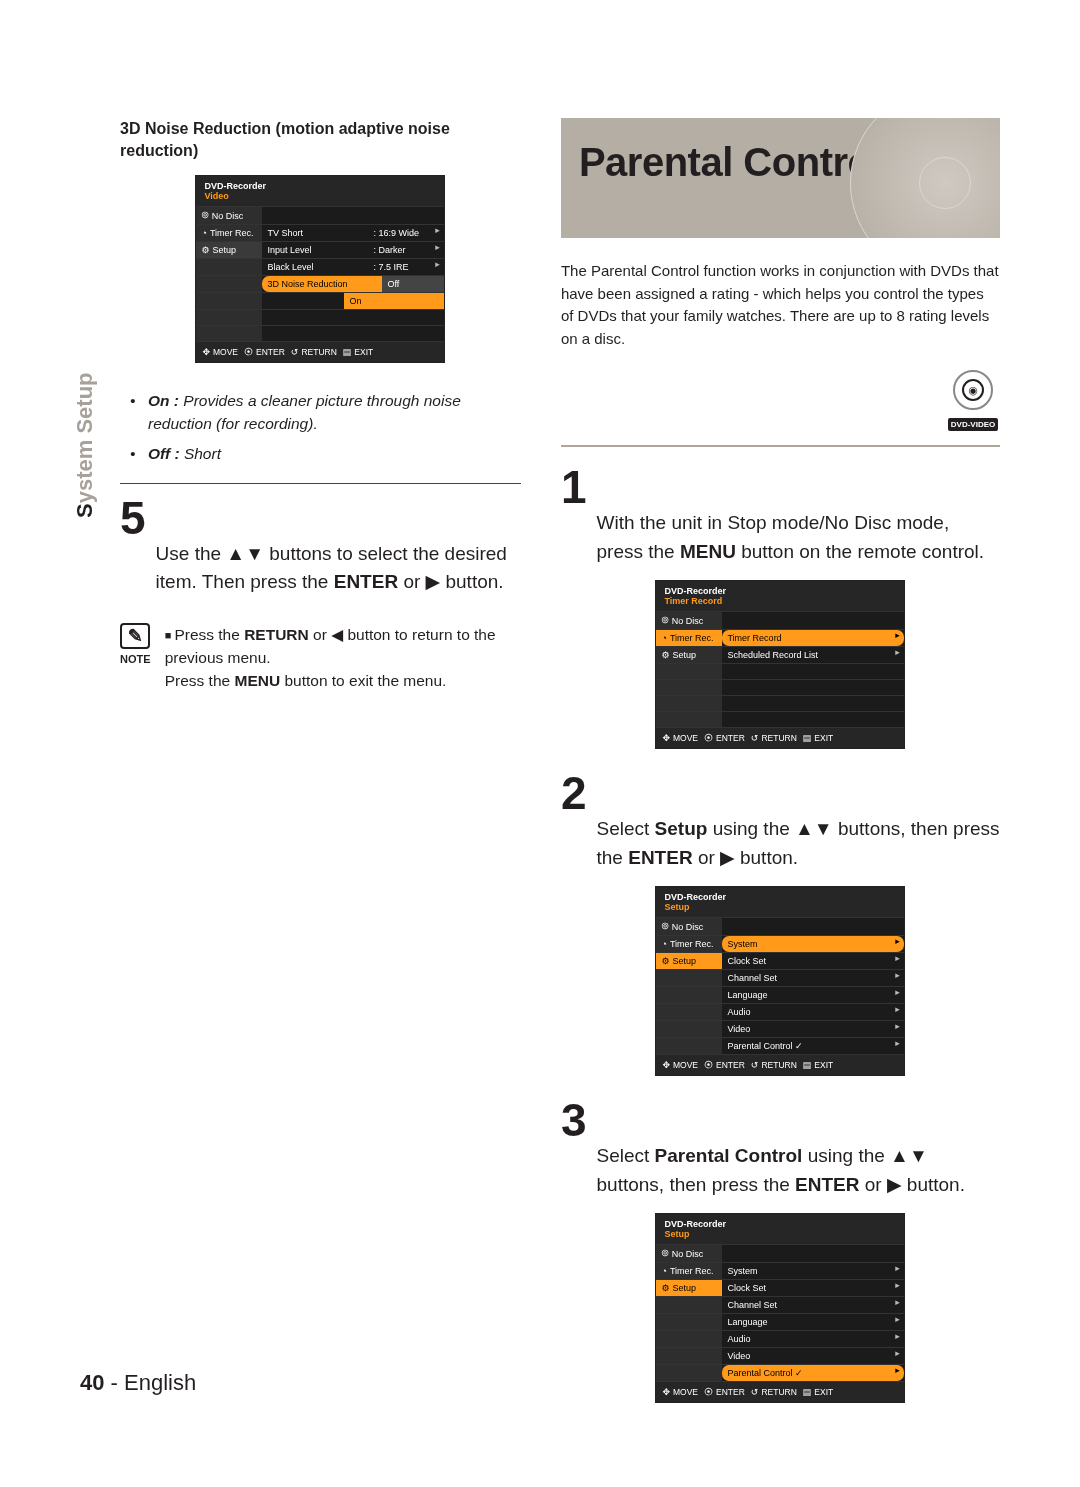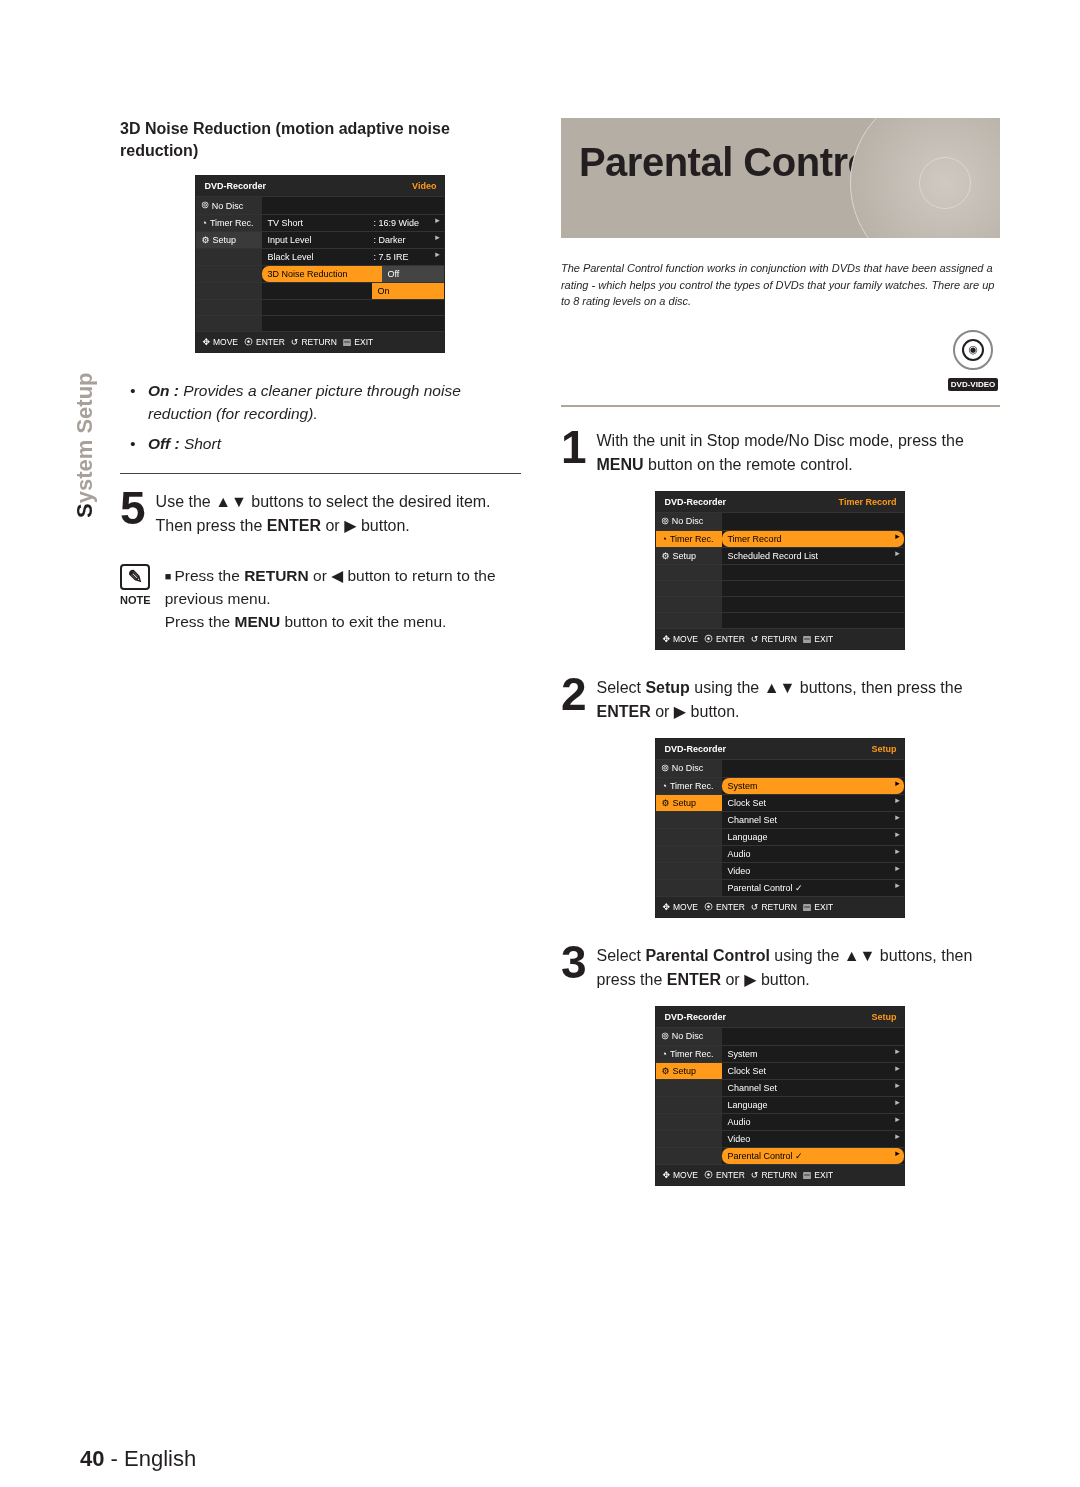--- a/index.html
+++ b/index.html
@@ -46,50 +46,51 @@
     background: #1b1b1b;
     color: #fff;
     font-size: 9px;
     border: 1px solid #222;
   }
   .osd .titlebar {
     display:flex; justify-content:space-between;
     padding:5px 8px;
     font-weight:bold;
     background:#262626;
+    flex-direction:column;
   }
   .osd .titlebar .rtit { color:#ff9a1a; }
   .osd .row { display:flex; min-height:16px; border-top:1px solid #333; }
   .osd .side {
     width:66px; padding:3px 5px; background:#2e2e2e;
     display:flex; align-items:center; gap:3px;
   }
   .osd .side.hl { background:#3a3a3a; }
   .osd .rest { flex:1; display:flex; }
   .osd .label { flex:1; padding:3px 5px; }
   .osd .val { width:62px; padding:3px 5px; }
   .osd .arr { width:14px; text-align:center; color:#bbb; }
   .osd .rest.hl { background:#ff9a1a; color:#000;border-radius:7px; }
   .osd .dd-row { display:flex; }
   .osd .dd-spacer { flex:1; }
-  .osd .dd-cell { width:72px; padding:3px 5px; background:#444; border-top:1px solid #333;}
+  .osd .dd-cell { width:100px; padding:3px 5px; background:#444; border-top:1px solid #333;}
   .osd .dd-cell.hl { background:#ff9a1a; color:#000; }
   .osd .footer {
     display:flex; gap:6px; padding:5px 6px;
     background:#262626; border-top:1px solid #333; font-size:8.5px;
   }
   .osd .footer span { display:flex; align-items:center; gap:3px;}
   .osd .ficon { font-size:9px; }
   .bullet-list { padding-left: 28px; padding-top:2px; }
   .bullet-list li { font-size:15.5px; line-height:1.5; margin-bottom:6px; list-style:none; position:relative;font-style:italic; }
   .bullet-list li::before { content:"•"; position:absolute; left:-18px; }
   hr.sep { border:none; border-top:1px solid #444; margin:18px 0 14px 0; }
   .numstep { display:flex; gap:10px; }
   .bignum { font-size:46px; font-weight:bold; line-height:0.9; }
-  .steptext { font-size:16px; line-height:1.5; padding-top:2px;}
+  .steptext { font-size:19px; line-height:1.5; padding-top:2px;margin-top:40px;}
   .note-block { display:flex; gap:14px; margin-top:26px; }
   .note-icon-wrap { text-align:center; width:38px; }
   .note-icon {
     width:30px; height:26px; border:2px solid #231f20; border-radius:4px;
     display:flex; align-items:center; justify-content:center; font-size:18px; font-weight:bold;
     margin:0 auto 4px;
   }
   .note-label { font-size:11px; font-weight:bold; }
   .note-text { font-size:15.5px; line-height:1.5; }
   .note-text .sq { font-size:11px; vertical-align:1px; }
@@ -108,39 +109,39 @@
   }
   .hero-disc {
     position:absolute; right:-40px; top:-30px;
     width:190px; height:190px; border-radius:50%;
     border:1px solid #dcd7d0; background:radial-gradient(circle,#cfc9c1 0%,#b9b2a9 70%);
   }
   .hero-disc::after{
     content:""; position:absolute; top:50%; left:50%; transform:translate(-50%,-50%);
     width:50px; height:50px; border-radius:50%; border:1px solid #dcd7d0;
   }
-  .body-p { font-size:11px; line-height:1.5;font-style:italic; }
+  .body-p { font-size:15px; line-height:1.5; }
   .icon-badge {
     width:54px; margin:20px 0 14px auto; text-align:center;
   }
   .icon-badge .circ {
     width:40px; height:40px; border:2px solid #888; border-radius:50%;
     display:flex; align-items:center; justify-content:center; margin:0 auto 3px;
   }
   .icon-badge .inner {
     width:22px; height:22px; border:2px solid #231f20; border-radius:50%;
     display:flex; align-items:center; justify-content:center; font-size:11px;
   }
   .icon-badge .lbl {
     background:#231f20; color:#fff; font-size:8px; font-weight:bold; padding:2px 3px; border-radius:2px;
     display:inline-block;
   }
   .topline { border-top:2px solid #afa599; margin:0 0 20px 0;}
   .page-num {
-    position:absolute; left:80px; top:1446px;
+    position:absolute; left:80px; top:1370px;
     font-size:22px;
   }
   .page-num b { font-weight:bold; }
 </style>
 </head>
 <body>
 
 <div class="page">
 
   <div class="col col-left">

